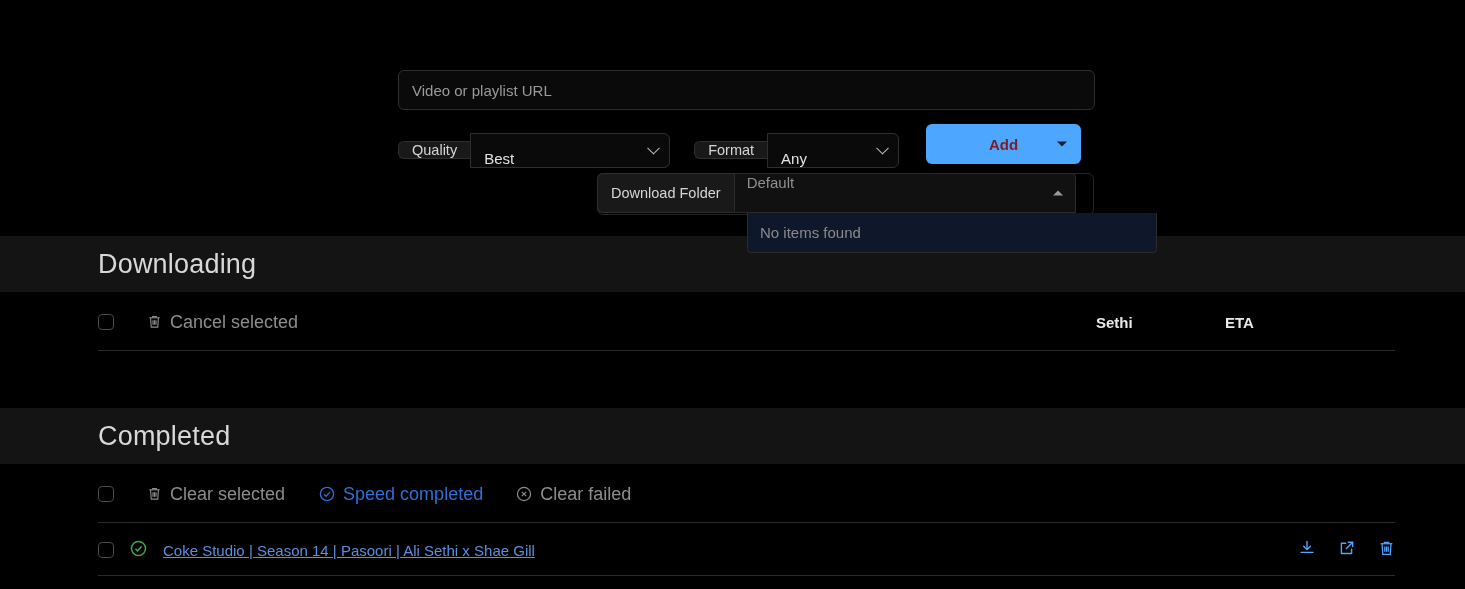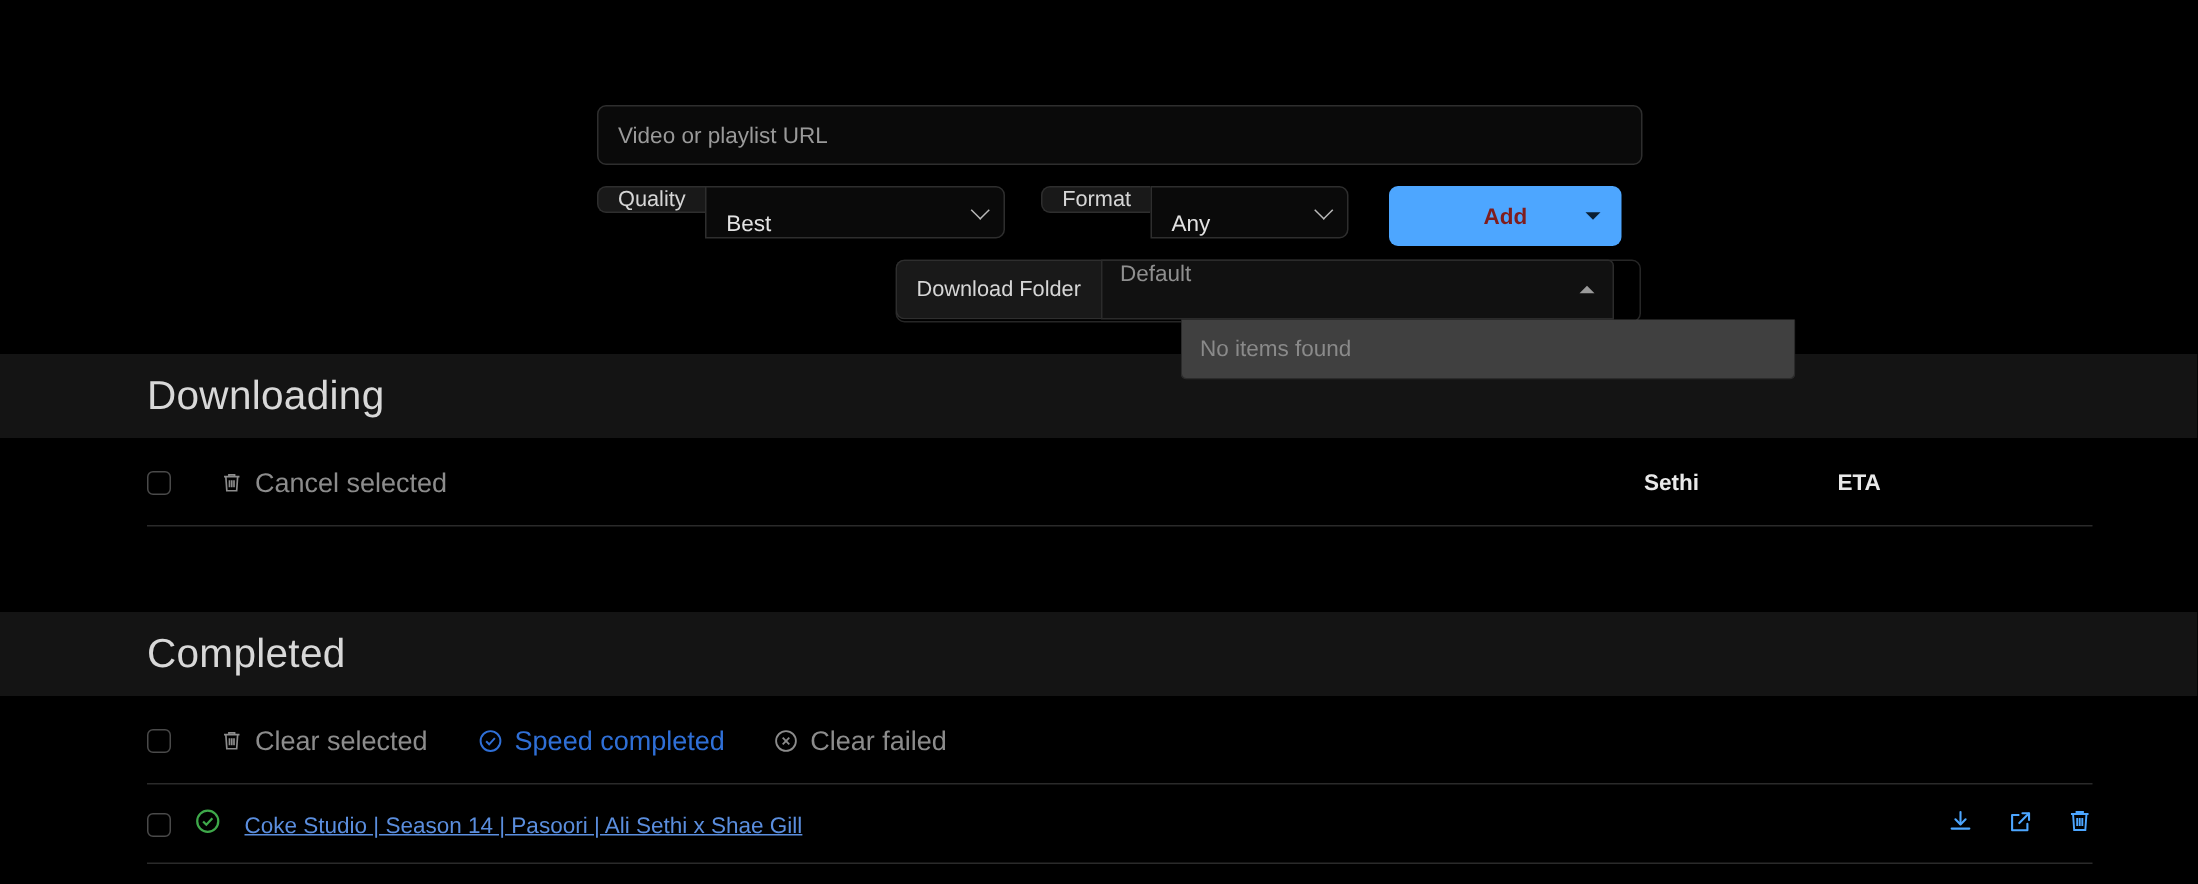--- a/index.html
+++ b/index.html
@@ -41,21 +41,21 @@
 
   .controls-row {
     position: absolute;
     left: 398px; top: 124px;
     height: 40px;
     display: flex;
     align-items: flex-start;
   }
   .input-group {
     display: flex;
-    align-items: flex-start;
+    align-items: center;
     height: 52px;
     border-radius: 6px;
   }
   .group-label {
     display: flex; align-items: center;
     background: #191919;
     border: 1px solid #2e2e2e;
     border-right: none;
     border-radius: 6px 0 0 6px;
     color: #d6d6d6;
@@ -144,26 +144,25 @@
     width: 497px; height: 42px;
     border: 1px solid #262626;
     border-radius: 6px;
     z-index: 4;
     pointer-events: none;
   }
   .folder-menu {
     position: absolute;
     left: 747px; top: 213px;
     width: 410px;
-    background: #404040;
+    background: #0f172a;
     border: 1px solid #2b2b2b;
     border-top: none;
     border-radius: 0 0 4px 4px;
     z-index: 7;
-    margin-left: 40px;
   }
   .folder-menu-item {
     padding: 11px 12px;
     color: #8a8a8a;
     font-size: 15px;
   }
 
   
   .section-head {
     position: absolute;

